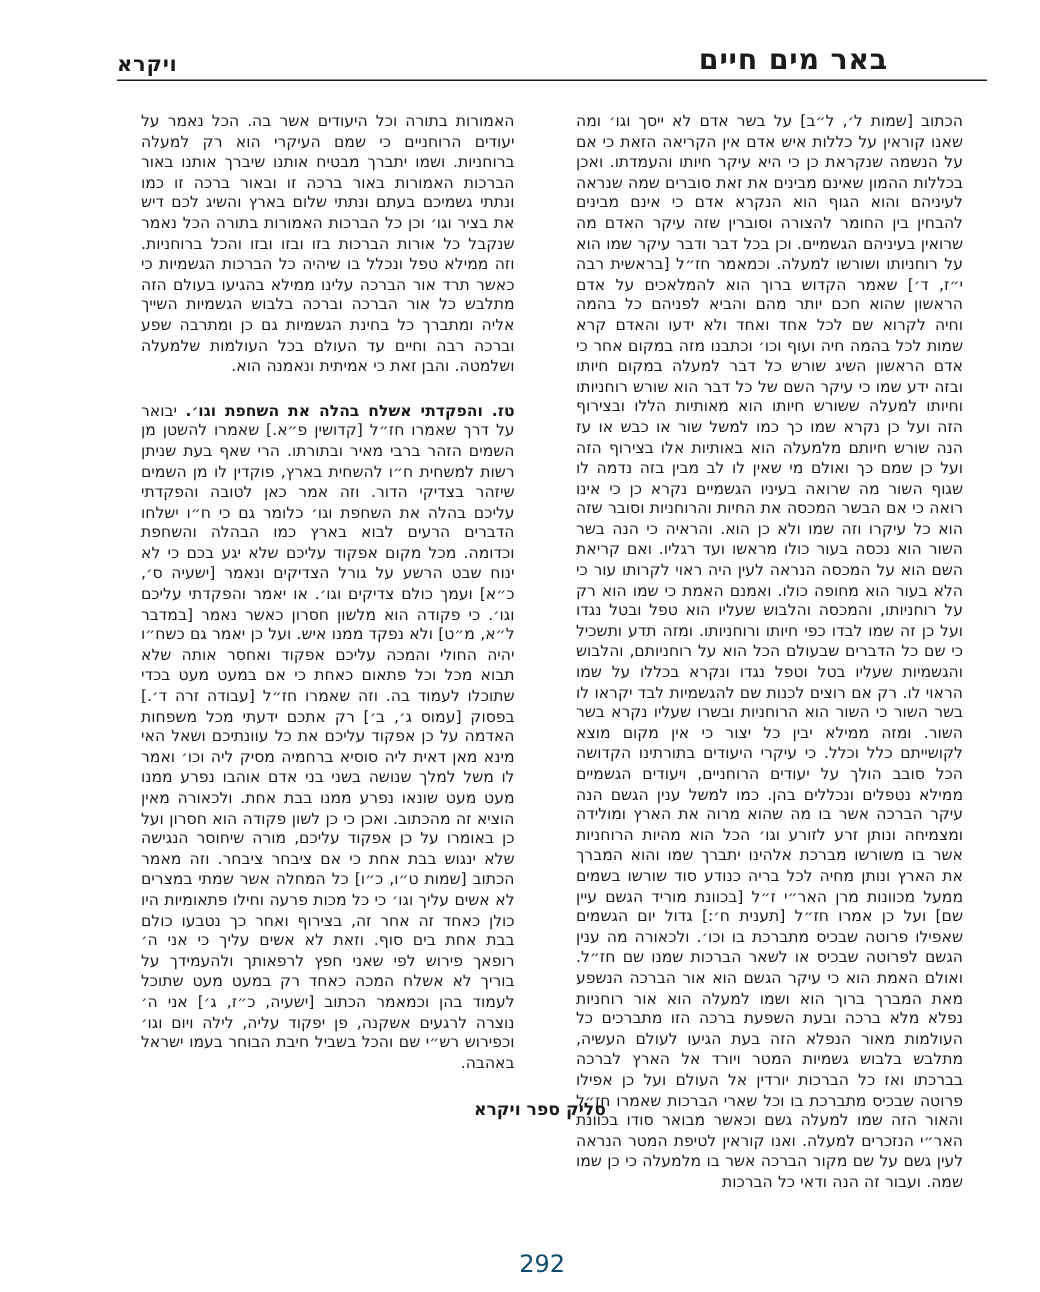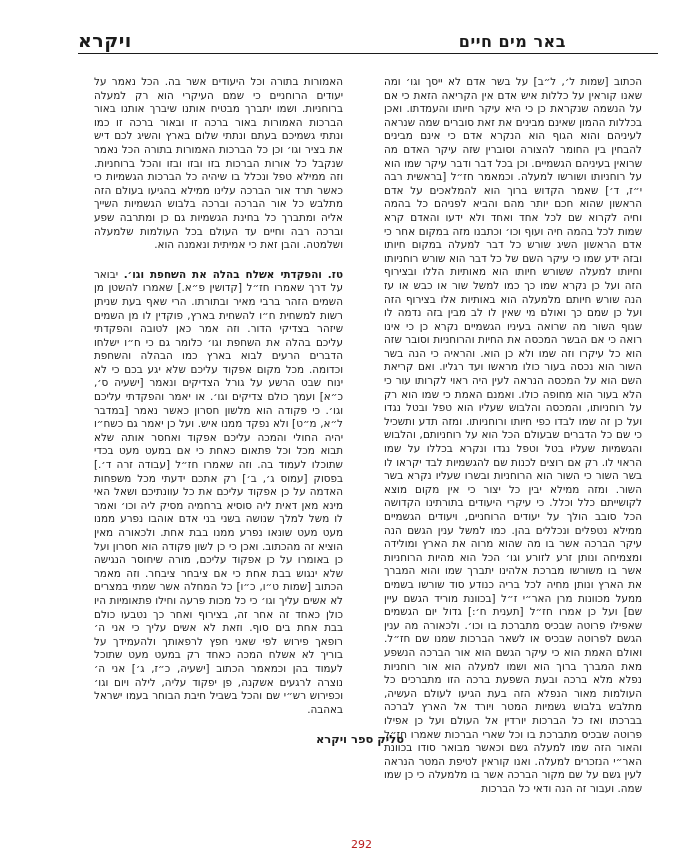--- a/index.html
+++ b/index.html
@@ -24,28 +24,28 @@
   .page-header {
     display: flex;
     justify-content: space-between;
     align-items: flex-end;
     padding-top: 29px;
     padding-bottom: 2px;
     border-bottom: 1.7px solid #1b1b1b;
   }
   .book-title {
     font-weight: bold;
-    font-size: 16px;
+    font-size: 19px;
     letter-spacing: 0.5px;
-    margin-right: 92px; 
+    margin-right: 66px; 
     white-space: nowrap;
   }
   .parsha-title {
     font-weight: bold;
-    font-size: 19px;
+    font-size: 14px;
     letter-spacing: 0.5px;
     white-space: nowrap;
   }
   .columns {
     display: flex;
     gap: 9px;
     margin-top: 5px;
     align-items: flex-start;
   }
   .col { display: block; }
@@ -66,23 +66,23 @@
     transform: translateX(45px);
   }
   .page-footer {
     position: absolute;
     top: 833px; left: 0; right: 0;
     text-align: center;
     direction: ltr;
   }
   .page-number {
     display: inline-block;
-    font-size: 11px;
+    font-size: 16px;
     transform: translateX(15px);
-    color: #b91c1c;
+    color: #0c4a6e;
   }
 </style>
 </head>
 <body>
 
 <div class="page">
   <div class="content">
 
     <header class="page-header">
       <span class="book-title">באר מים חיים</span>

